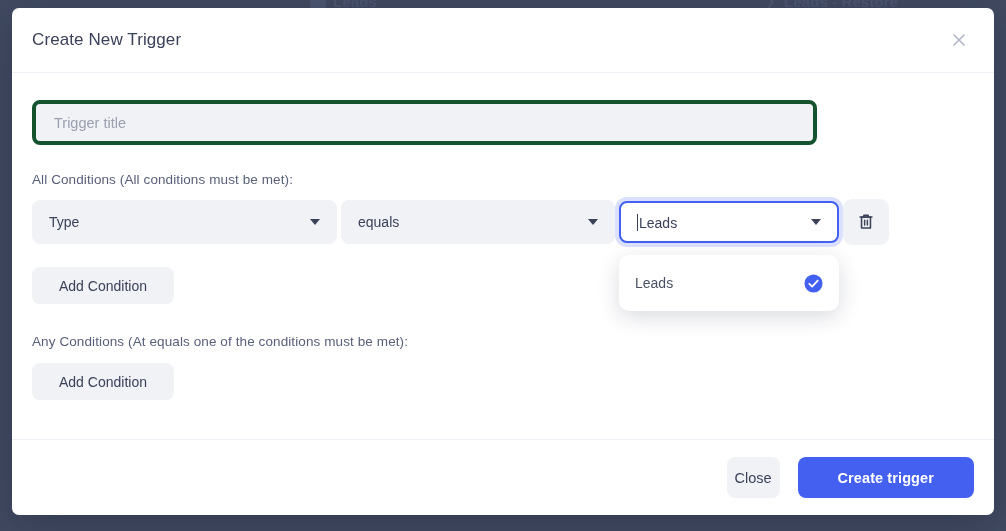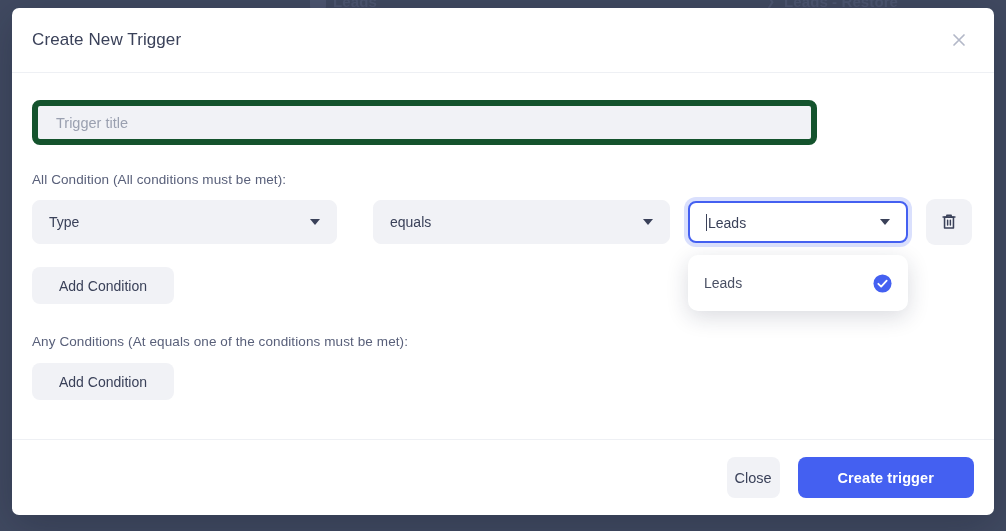--- a/index.html
+++ b/index.html
@@ -106,42 +106,42 @@
     padding: 27px 20px 0 20px;
     box-sizing: border-box;
     position: relative;
   }
 
   .title-input {
     width: 785px;
     height: 45px;
     box-sizing: border-box;
     background: #f1f2f6;
-    border: 6px solid #14532d;
+    border: 4px solid #14532d;
     border-radius: 8px;
     padding: 0 18px;
     font-size: 14.5px;
     color: #3a4159;
     font-family: "Liberation Sans", sans-serif;
     outline: none;
   }
   .title-input::placeholder { color: #9aa0b0; }
 
   .section-label {
     margin-top: 27px;
     margin-bottom: 12px;
     font-size: 13.5px;
     color: #59607a;
     letter-spacing: .1px;
   }
 
   .cond-row {
     display: flex;
     align-items: center;
-    gap: 18px;
+    gap: 4px;
     position: relative;
   }
 
   .select {
     position: relative;
     height: 44px;
     box-sizing: border-box;
     background: #f1f2f6;
     border: 1px solid #f1f2f6;
     border-radius: 8px;
@@ -156,21 +156,21 @@
   .select .sel-value { flex: 1 1 auto; }
   .select .caret {
     width: 0;
     height: 0;
     border-left: 5px solid transparent;
     border-right: 5px solid transparent;
     border-top: 6px solid #3a4159;
     margin-left: 8px;
   }
   .select-type  { width: 305px; }
-  .select-op    { width: 297px; margin-left: 18px; }
+  .select-op    { width: 274px; }
 
   .select-val-wrap {
     position: relative;
     width: 220px;
   }
   .select-val {
     width: 220px;
     background: #ffffff;
     border: 2px solid #4460f1;
     box-shadow: 0 0 0 4px rgba(88, 112, 245, .22);
@@ -295,21 +295,21 @@
       <svg width="18" height="18" viewBox="0 0 18 18">
         <path d="M4 4 L14 14 M14 4 L4 14" stroke="#b3b8c8" stroke-width="1.7" stroke-linecap="round" fill="none"></path>
       </svg>
     </div>
   </div>
 
   <div class="modal-body">
 
     <input class="title-input" type="text" placeholder="Trigger title" style="">
 
-    <div class="section-label">All Condition (All conditions must be met):</div>
+    <div class="section-label">All Conditions (All conditions must be met):</div>
 
     <div class="cond-row">
 
       <div class="select select-type">
         <span class="sel-value">Type</span>
         <span class="caret"></span>
       </div>
 
       <div class="select select-op">
         <span class="sel-value">equals</span>

